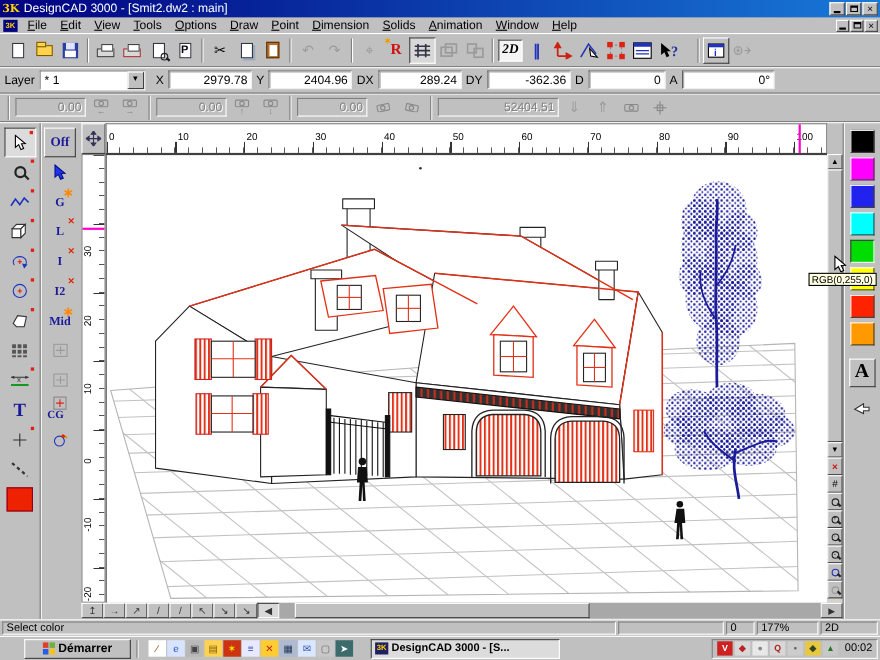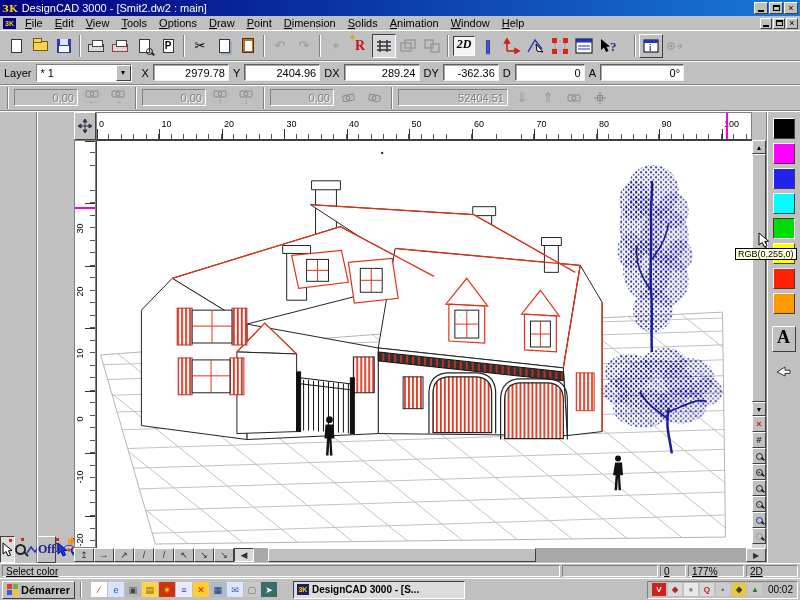--- a/index.html
+++ b/index.html
@@ -59,21 +59,21 @@
 
   
   #viewbar { position:absolute; left:0; top:84px; width:800px; height:26px; border-top:1px solid #808080; box-shadow:inset 0 1px 0 #fff; display:flex; align-items:center; padding-left:4px; gap:2px; }
   .camicon { display:inline-flex; flex-direction:column; align-items:center; color:#888; font-size:8px; line-height:1; }
 
   
   #workspace { position:absolute; left:0; top:110px; width:800px; height:453px; border-top:1px solid #808080; box-shadow:inset 0 1px 0 #fff; }
 
   
   #toolbox { position:absolute; left:0; top:1px; width:74px; height:451px; display:flex; }
-  .tcol { width:36px; padding-top:4px; display:flex; flex-direction:row; align-items:flex-end; }
+  .tcol { width:36px; padding-top:4px; display:flex; flex-direction:column; align-items:center; }
   .tcell { width:29px; height:27px; display:flex; align-items:center; justify-content:center; position:relative; }
   .tcell .fly { position:absolute; right:2px; top:2px; width:3px; height:3px; background:#e02010; }
   .tpress { background:#dcdcdc; border:1px solid; border-color:#404040 #ffffff #ffffff #404040; }
   .navy { color:#1a1a99; font-weight:bold; font-family:"Liberation Serif", serif; }
   .snapmark::after { content:"✕"; position:absolute; right:1px; top:0px; color:#dd2200; font-size:8px; font-weight:bold; }
   .starmark::after { content:"∗"; position:absolute; right:2px; top:-2px; color:#ff8800; font-size:12px; font-weight:bold; }
   .mag { width:11px; height:11px; border:2px solid #222; border-radius:50%; position:relative; }
   .mag::after { content:""; position:absolute; width:6px; height:2px; background:#222; transform:rotate(45deg); right:-5px; bottom:-2px; }
 
   
@@ -110,27 +110,27 @@
   #palette { position:absolute; left:766px; top:1px; width:34px; height:451px; border-left:1px solid #808080; box-shadow:inset 1px 0 0 #fff; display:flex; flex-direction:column; align-items:center; padding-top:6px; }
   .swatch { width:22px; height:21px; margin-bottom:4px; border:1px solid; border-color:#ffffff #404040 #404040 #ffffff; }
   .swatch.selected { border-color:#404040 #ffffff #ffffff #404040; }
   .swatch.dither { background-image:repeating-conic-gradient(#ffffff 0 25%, transparent 0 50%); background-size:4px 4px; }
   #abtn { width:24px; height:26px; font-family:"Liberation Serif", serif; font-weight:bold; font-size:18px; text-align:center; margin-top:8px; }
   #handbtn { width:24px; height:22px; margin-top:8px; display:flex; align-items:center; justify-content:center; }
   #cursor-arrow { position:absolute; left:-10px; top:120px; z-index:5; }
   #tooltip { position:absolute; left:-32px; top:136px; background:#ffffe1; border:1px solid #000; font-size:9px; padding:0 2px; white-space:nowrap; z-index:6; }
 
   
-  #statusbar { position:absolute; left:0; top:563px; width:800px; height:15px; display:flex; align-items:stretch; gap:2px; padding:1px 2px; border-top:1px solid #fff;text-decoration:underline; }
+  #statusbar { position:absolute; left:0; top:563px; width:800px; height:15px; display:flex; align-items:stretch; gap:2px; padding:1px 2px; border-top:1px solid #fff; }
   .spanel { border:1px solid; border-color:#808080 #ffffff #ffffff #808080; padding:0 3px; font-size:10px; line-height:12px; }
   #smsg { flex:1; }
 
   
   #taskbar { position:absolute; left:0; top:578px; width:800px; height:22px; background:#c0c0c0; border-top:1px solid #fff; display:flex; align-items:center; padding:0 2px; gap:2px; }
-  #startbtn { height:18px; display:flex; align-items:center; gap:3px; font-weight:bold; font-size:11px; padding:0 4px; }
+  #startbtn { height:18px; display:flex; align-items:center; gap:3px; font-weight:bold; font-size:11px; padding:0 16px;margin-left:20px; }
   .winflag { width:11px; height:11px; display:grid; grid-template-columns:5px 5px; grid-template-rows:5px 5px; gap:1px; }
   .winflag i:nth-child(1){background:#e33e2b;} .winflag i:nth-child(2){background:#6cb33e;}
   .winflag i:nth-child(3){background:#2b5de3;} .winflag i:nth-child(4){background:#ffc20e;}
   #quicklaunch { display:flex; gap:1px; margin-left:4px; }
   .qicon { width:16px; height:15px; font-size:9px; display:flex; align-items:center; justify-content:center; border:1px solid transparent; }
   #taskbtn { width:172px; height:18px; margin-left:14px; display:flex; align-items:center; gap:3px; padding:0 3px;
     background:#dcdcdc; border:1px solid; border-color:#404040 #ffffff #ffffff #404040; font-weight:bold; font-size:10px; white-space:nowrap; overflow:hidden; }
   #taskbtn .docicon { width:12px; height:11px; background:#202060; color:#ffd400; font-size:7px; font-weight:bold; text-align:center; line-height:11px; flex:0 0 auto; }
   #tray { margin-left:auto; height:18px; display:flex; align-items:center; gap:2px; padding:0 4px; }
   .ticon { width:14px; height:13px; font-size:8px; font-weight:bold; display:flex; align-items:center; justify-content:center; }
@@ -299,21 +299,21 @@
     <span class="cval">* 1</span>
     <span class="drop raised">▼</span>
   </span>
   <span style="margin-left:6px">X</span>
   <span class="cfield field" style="width:76px">2979.78</span>
   <span>Y</span>
   <span class="cfield field" style="width:76px">2404.96</span>
   <span>DX</span>
   <span class="cfield field" style="width:76px">289.24</span>
   <span>DY</span>
-  <span class="cfield field" style="width:56px">-362.36</span>
+  <span class="cfield field" style="width:76px">-362.36</span>
   <span>D</span>
   <span class="cfield field" style="width:70px">0</span>
   <span>A</span>
   <span class="cfield field" style="width:84px">0°</span>
 </div>
 
 <div id="viewbar">
   <span class="tbsep"></span>
   <span class="cfield sunken disabled" style="width:64px">0.00</span>
   <span class="tb grey">

